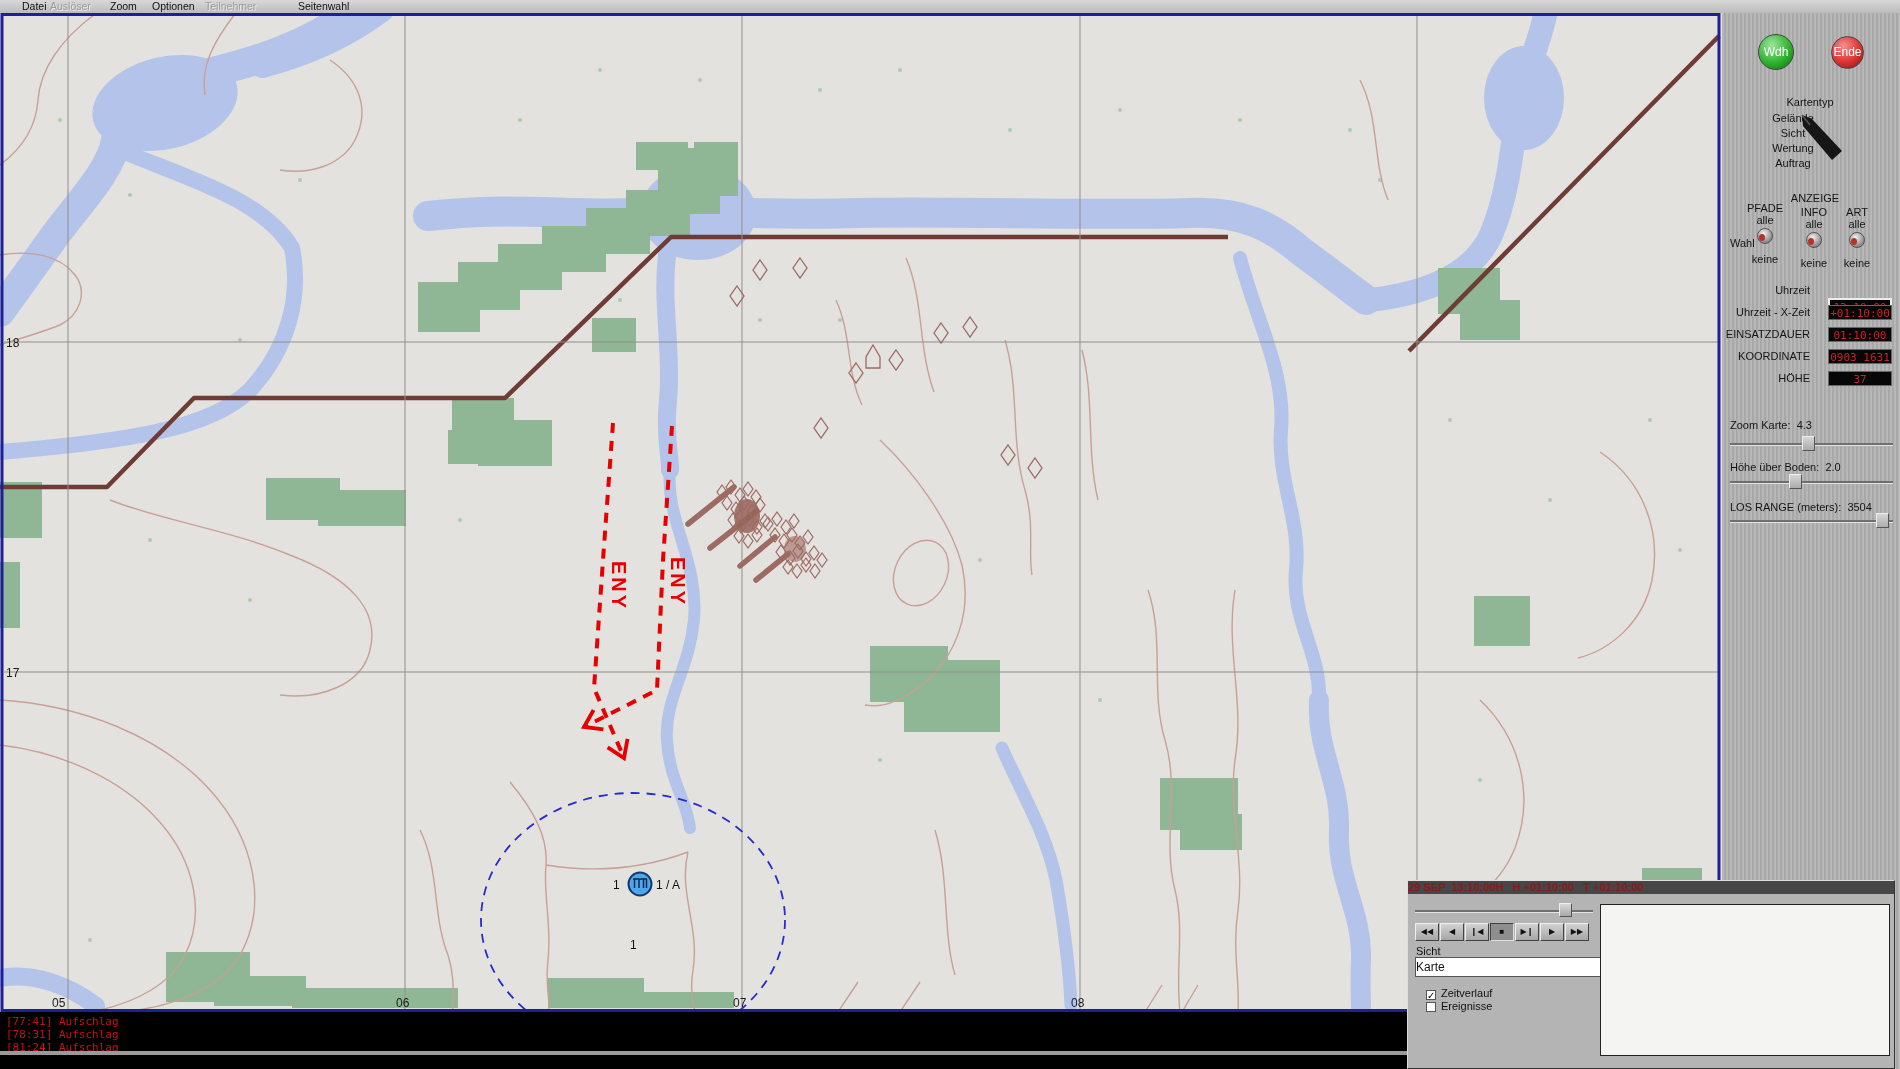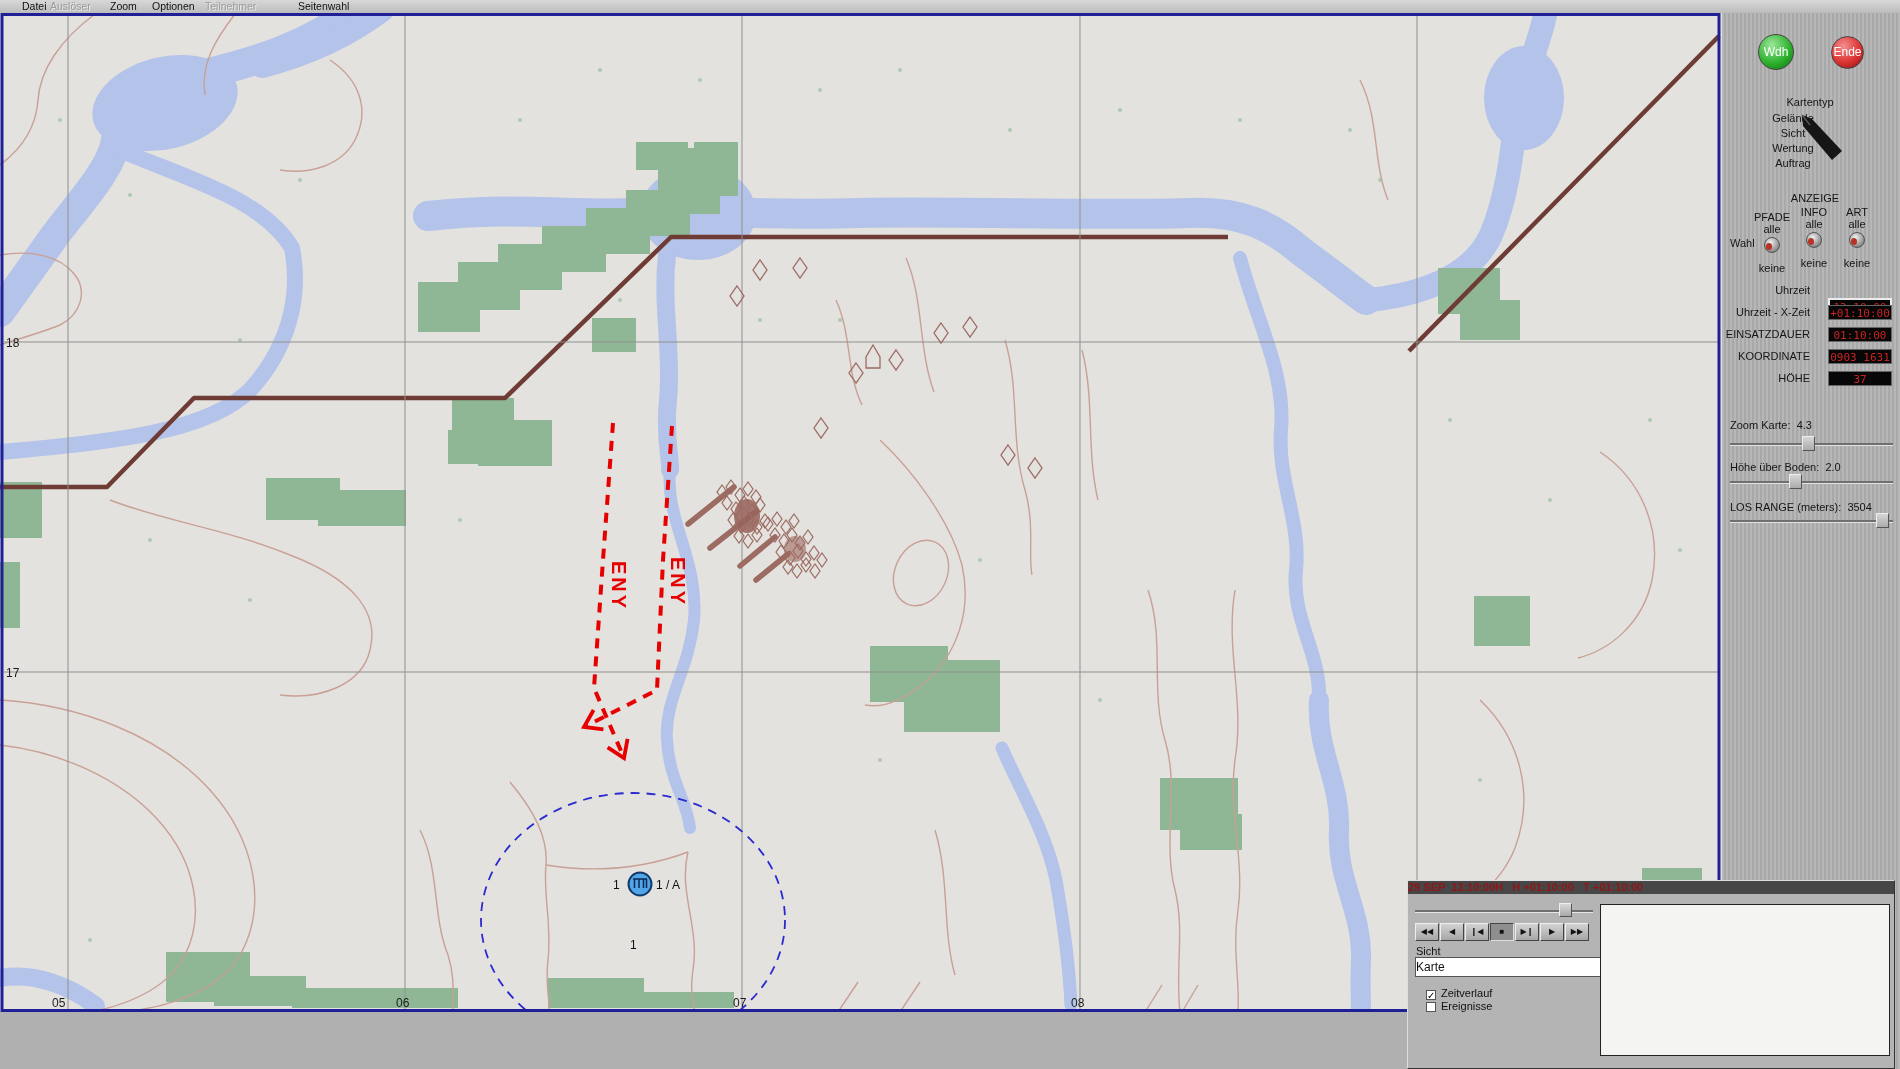--- a/index.html
+++ b/index.html
@@ -334,21 +334,21 @@
       <div>Auftrag</div>
     </div>
     <svg class="pen" width="48" height="52" viewBox="0 0 48 52">
       <path d="M4,2 L14,6 L44,38 L34,47 L5,13 Z" fill="#161616"></path>
       <path d="M4,2 L12,12" stroke="#555" stroke-width="1.5"></path>
     </svg>
 
     <div class="abs ctr" style="left:43px;top:179px;width:100px">ANZEIGE</div>
     <div class="abs" style="left:8px;top:224px">Wahl</div>
 
-    <div class="abs ctr" style="left:15px;top:198px;width:70px">
+    <div class="abs ctr" style="left:15px;top:189px;width:56px">
       <div>PFADE</div>
       <div>alle</div>
       <div class="knob"></div>
       <div style="margin-top:9px">keine</div>
     </div>
     <div class="abs ctr" style="left:62px;top:193px;width:60px">
       <div>INFO</div>
       <div>alle</div>
       <div class="knob"></div>
       <div style="margin-top:9px">keine</div>
@@ -384,20 +384,26 @@
       <div class="sthumb" style="left:59px"></div>
     </div>
     <div class="slab" style="top:488px">
       <span>LOS RANGE (meters):</span>&nbsp;&nbsp;<span>3504</span>
     </div>
     <div class="strack" style="top:507px">
       <div class="sthumb" style="left:146px"></div>
     </div>
   </div>
 
+  <div id="console" class="abs">
+    <div class="cline" style="padding-top:3px">[77:41] Aufschlag</div>
+    <div class="cline">[78:31] Aufschlag</div>
+    <div class="cline">[81:24] Aufschlag</div>
+    <div class="divider"></div>
+  </div>
 
   <div id="pbpanel" class="abs">
     <div id="pb-title">29 SEP  13:10:00H   H +01:10:00   T +01:10:00</div>
 
     <div id="pb-track">
       <div id="pb-thumb"></div>
     </div>
 
     <button class="pbbtn" style="left:7px">◀◀</button>
     <button class="pbbtn" style="left:32px">◀</button>

